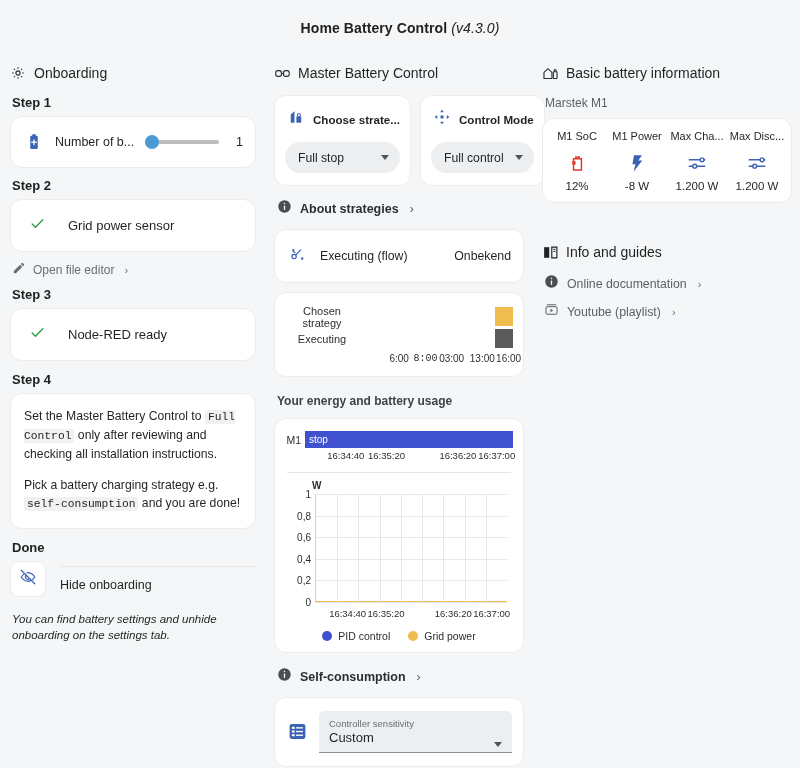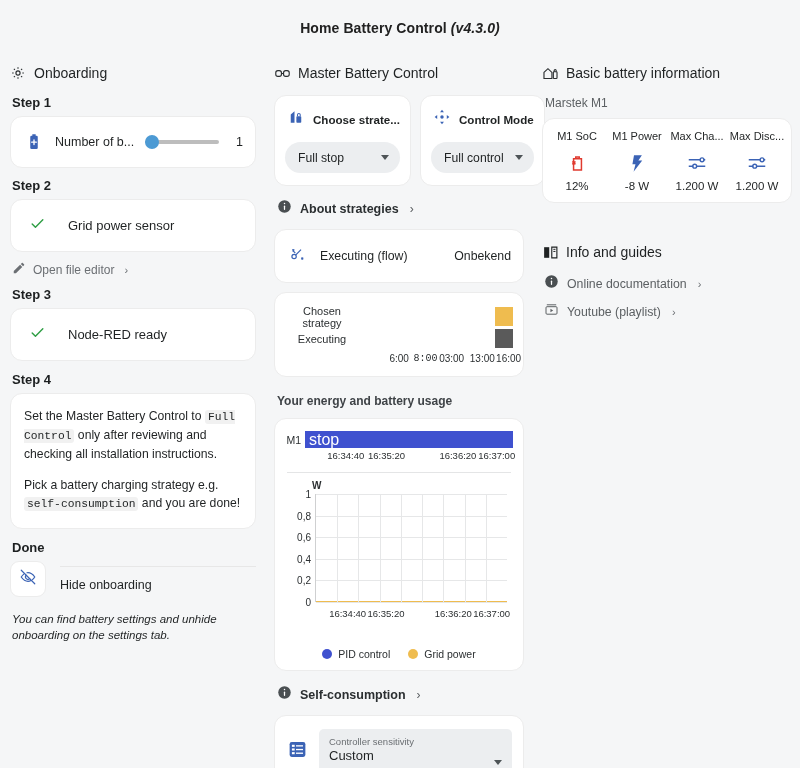--- a/index.html
+++ b/index.html
@@ -12,21 +12,21 @@
   }
   .page { position: relative; width: 800px; height: 768px; }
 
   .app-title {
     text-align: center;
     font-size: 14px;
     font-weight: bold;
     padding-top: 20px;
     letter-spacing: .1px;
   }
-  .app-title .ver { font-style: italic; font-weight: bold; }
+  .app-title .ver { font-style: italic; font-weight: normal; }
 
   .columns {
     display: flex;
     padding: 0 10px;
     margin-top: 28px;
     gap: 18px;
   }
   .col { width: 246px; flex: 0 0 246px; }
   .col.mid { width: 250px; flex: 0 0 250px; }
   .col.right { width: 250px; flex: 0 0 250px; }
@@ -129,34 +129,34 @@
   .strat-axis { display: flex; height: 16px; margin-left: 82px; position: relative; }
   .strat-tick { position: absolute; font-size: 10px; color: #2b2f31; top: 2px; transform: translateX(-50%); white-space: nowrap; }
 
   .sub-title { font-size: 12px; font-weight: bold; color: #3f4347; margin: 17px 0 10px 3px; }
 
   
   .usage-card { padding: 12px 10px 10px 10px; }
   .m1-row { display: flex; align-items: center; }
   .m1-label { font-size: 10.5px; color: #2b2f31; width: 20px; flex: 0 0 20px; text-align: right; padding-right: 4px; }
   .m1-bar { flex: 1; height: 17px; background: #3f51cf; display: flex; align-items: center; padding-left: 4px; }
-  .m1-bar span { font-size: 16px; color: #fff; }
+  .m1-bar span { font-size: 10px; color: #fff; }
   .m1-axis { position: relative; height: 15px; margin-left: 24px; }
   .m1-axis .t { position: absolute; font-size: 9.5px; color: #2b2f31; top: 2px; transform: translateX(-50%); white-space: nowrap; }
   .divider { height: 1px; background: #e4e5e6; margin: 9px 2px 7px 2px; }
 
   .lchart { position: relative; height: 148px; }
   .y-unit { position: absolute; left: 27px; top: 0; font-size: 10px; color: #2b2f31; font-weight: bold; }
   .plot { position: absolute; left: 30px; right: 6px; top: 14px; bottom: 26px; border-left: 1px solid #cfd0d1; }
   .gl-h { position: absolute; left: 0; right: 0; height: 1px; background: #e6e7e8; }
   .gl-v { position: absolute; top: 0; bottom: 0; width: 1px; background: #e6e7e8; }
   .zeroline { position: absolute; left: 0; right: 0; bottom: 0; height: 1.5px; background: #efbc4f; }
   .ytick { position: absolute; left: 0; width: 26px; text-align: right; font-size: 10px; color: #2b2f31; transform: translateY(-50%); }
   .xtick { position: absolute; font-size: 9.5px; color: #2b2f31; transform: translateX(-50%); white-space: nowrap; }
-  .legend { display: flex; justify-content: center; gap: 18px; align-items: center; margin-top: 20px; }
+  .legend { display: flex; justify-content: center; gap: 18px; align-items: center; margin-top: 2px; }
   .legend .it { display: flex; align-items: center; gap: 6px; }
   .dot { width: 10px; height: 10px; border-radius: 50%; }
   .legend .lt { font-size: 10.5px; color: #2b2f31; }
 
   .sens-card { display: flex; align-items: center; padding: 13px 11px; gap: 11px; }
   .sens-field { flex: 1; background: #eceef0; border-radius: 5px 5px 0 0; border-bottom: 1.5px solid #8b8f92;
                 padding: 6px 10px 5px 10px; display: flex; align-items: flex-end; justify-content: space-between; }
   .sens-field .ft { font-size: 9.5px; color: #6b6f73; line-height: 1.4; }
   .sens-field .fv { font-size: 13px; color: #1f2223; line-height: 1.25; }
 

